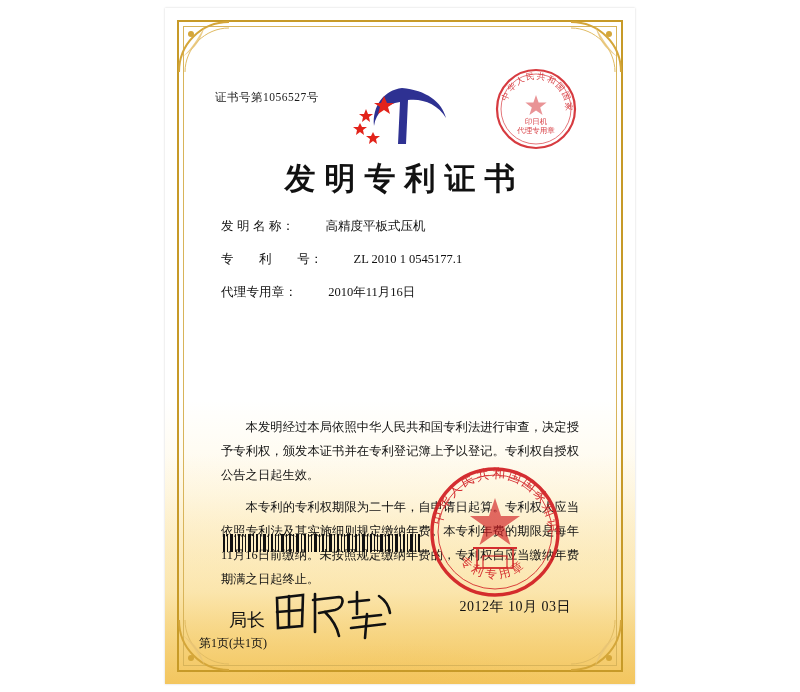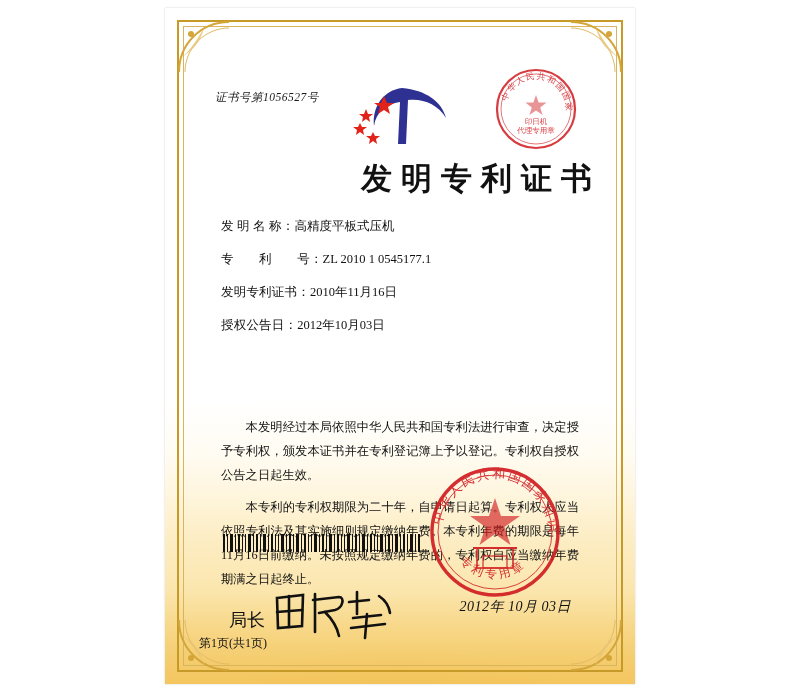--- a/index.html
+++ b/index.html
@@ -74,21 +74,20 @@
     left: 34px; top: 30px; right: 34px; bottom: 30px;
   }
 
   .cert-no {
     position: absolute;
     left: 16px;
     top: 52px;
     font-size: 11.5px;
     color: #1a1a1a;
     letter-spacing: 0.5px;
-    font-style: italic;
   }
 
   
   .logo {
     position: absolute;
     left: 50%;
     top: 44px;
     transform: translateX(-50%);
     width: 120px;
     height: 68px;
@@ -100,21 +99,21 @@
     right: 22px;
     top: 28px;
     width: 86px;
     height: 86px;
   }
 
   .title {
     position: absolute;
     left: 0; right: 0;
     top: 120px;
-    text-align: right;
+    text-align: center;
     font-size: 31px;
     letter-spacing: 9px;
     color: #111;
     font-family: "DejaVu Serif", "Liberation Serif", serif;
     font-weight: 700;
     text-indent: 9px;
   }
 
   .fields {
     position: absolute;
@@ -128,20 +127,21 @@
     margin-bottom: 15.5px;
     line-height: 1.4;
     white-space: nowrap;
   }
   .field-label {
     display: inline-block;
     letter-spacing: 0.2px;
   }
   .field-value {
     display: inline;
+    margin-left: 31px;
   }
 
   .paragraphs {
     position: absolute;
     left: 22px;
     right: 22px;
     top: 378px;
   }
   .para {
     font-size: 12.3px;
@@ -193,21 +193,20 @@
     height: 140px;
   }
 
   .issue-date {
     position: absolute;
     right: 30px;
     bottom: 38px;
     font-size: 14px;
     color: #111;
     letter-spacing: 0.5px;
-    font-style: italic;
   }
 
   .page-foot {
     position: absolute;
     left: 0; right: 0;
     bottom: 2px;
     text-align: left;
     font-size: 12px;
     color: #111;
   }
@@ -288,24 +287,21 @@
     <div class="title">发明专利证书</div>
 
     <div class="fields">
       <div class="field-row">
         <span class="field-label">发 明 名 称：</span><span class="field-value">高精度平板式压机</span>
       </div>
       <div class="field-row">
         <span class="field-label">专　　利　　号：</span><span class="field-value">ZL 2010 1 0545177.1</span>
       </div>
       <div class="field-row">
-        <span class="field-label">发明专利证书：</span><span class="field-value">2010年11月16日</span>
-      </div>
-      <div class="field-row">
-        <span class="field-label">授权公告日：</span><span class="field-value">2012年10月03日</span>
+        <span class="field-label">代理专用章：</span><span class="field-value">2010年11月16日</span>
       </div>
     </div>
 
     <div class="paragraphs">
       <div class="para">本发明经过本局依照中华人民共和国专利法进行审查，决定授予专利权，颁发本证书并在专利登记簿上予以登记。专利权自授权公告之日起生效。</div>
       <div class="para">本专利的专利权期限为二十年，自申请日起算。专利权人应当依照专利法及其实施细则规定缴纳年费。本专利年费的期限是每年11月16日前缴纳。未按照规定缴纳年费的，专利权自应当缴纳年费期满之日起终止。</div>
     </div>
 
     <div class="barcode">
       <svg width="200" height="18" viewBox="0 0 200 18" preserveAspectRatio="none">

